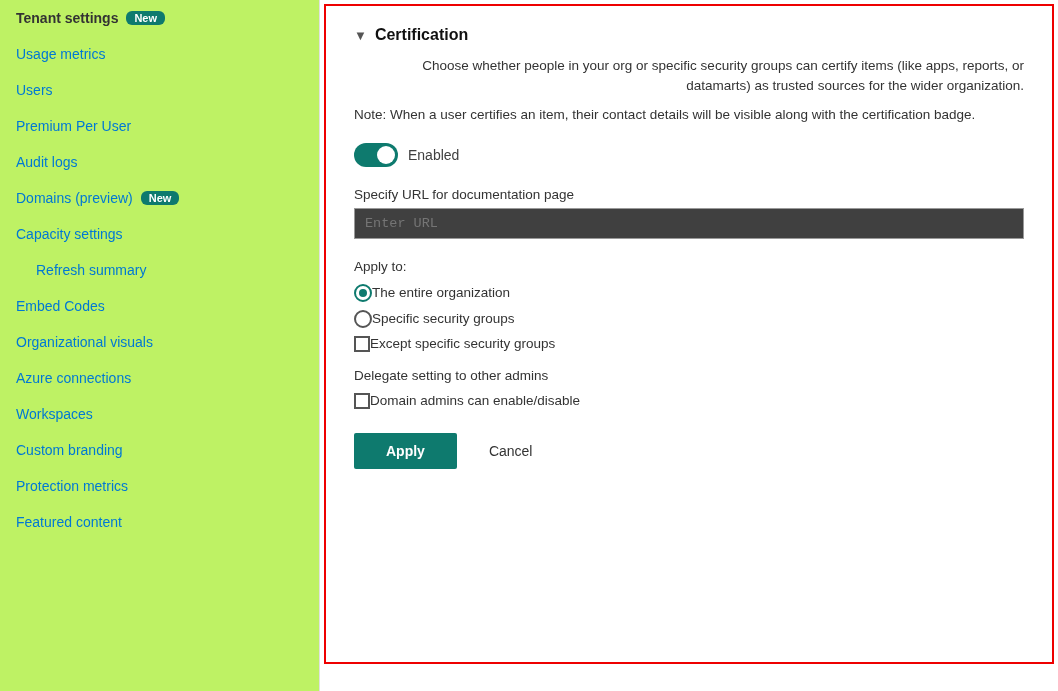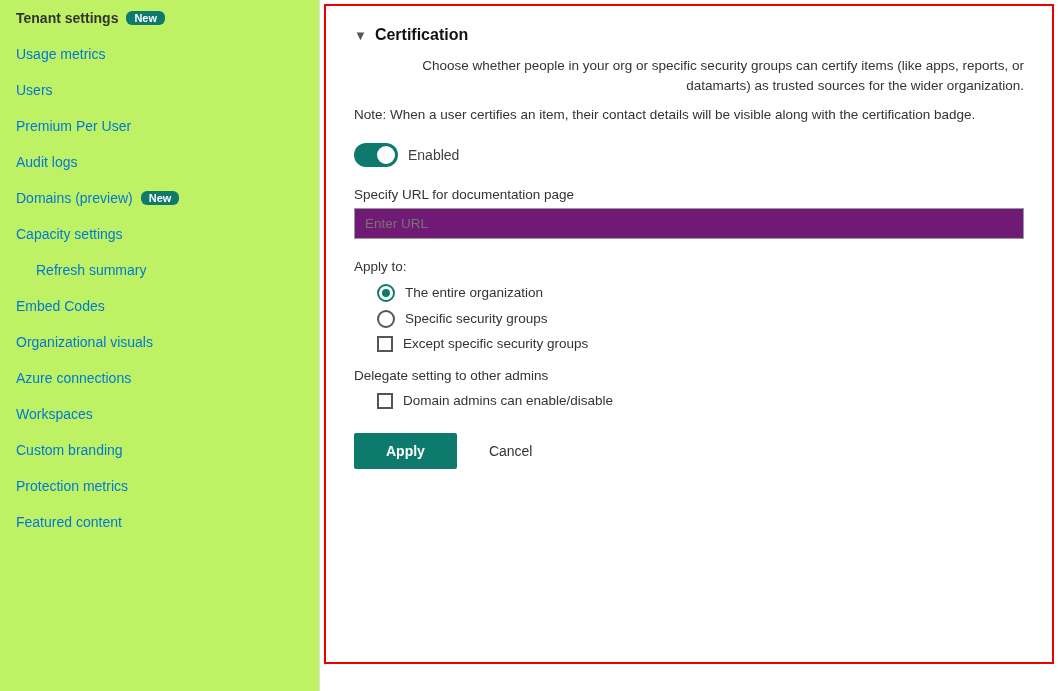--- a/index.html
+++ b/index.html
@@ -136,38 +136,37 @@
       color: #333;
       margin-bottom: 6px;
     }
     .url-input {
       width: 100%;
       border: 1px solid #999;
       padding: 7px 10px;
       font-size: 13.5px;
       color: #999;
       outline: none;
-      background: #701a75;
+      background: #404040;
+      font-family: Liberation Mono, monospace;
     }
 
     
     .apply-to-section {
       margin-bottom: 16px;
     }
     .apply-to-label {
       font-size: 13.5px;
       color: #333;
       margin-bottom: 10px;
     }
     .radio-row, .checkbox-row {
       display: flex;
       align-items: center;
-      gap: 10px;
       margin-bottom: 8px;
-      margin-left: 23px;
     }
     .radio-btn {
       width: 18px;
       height: 18px;
       border-radius: 50%;
       border: 2px solid #555;
       display: flex;
       align-items: center;
       justify-content: center;
       flex-shrink: 0;

